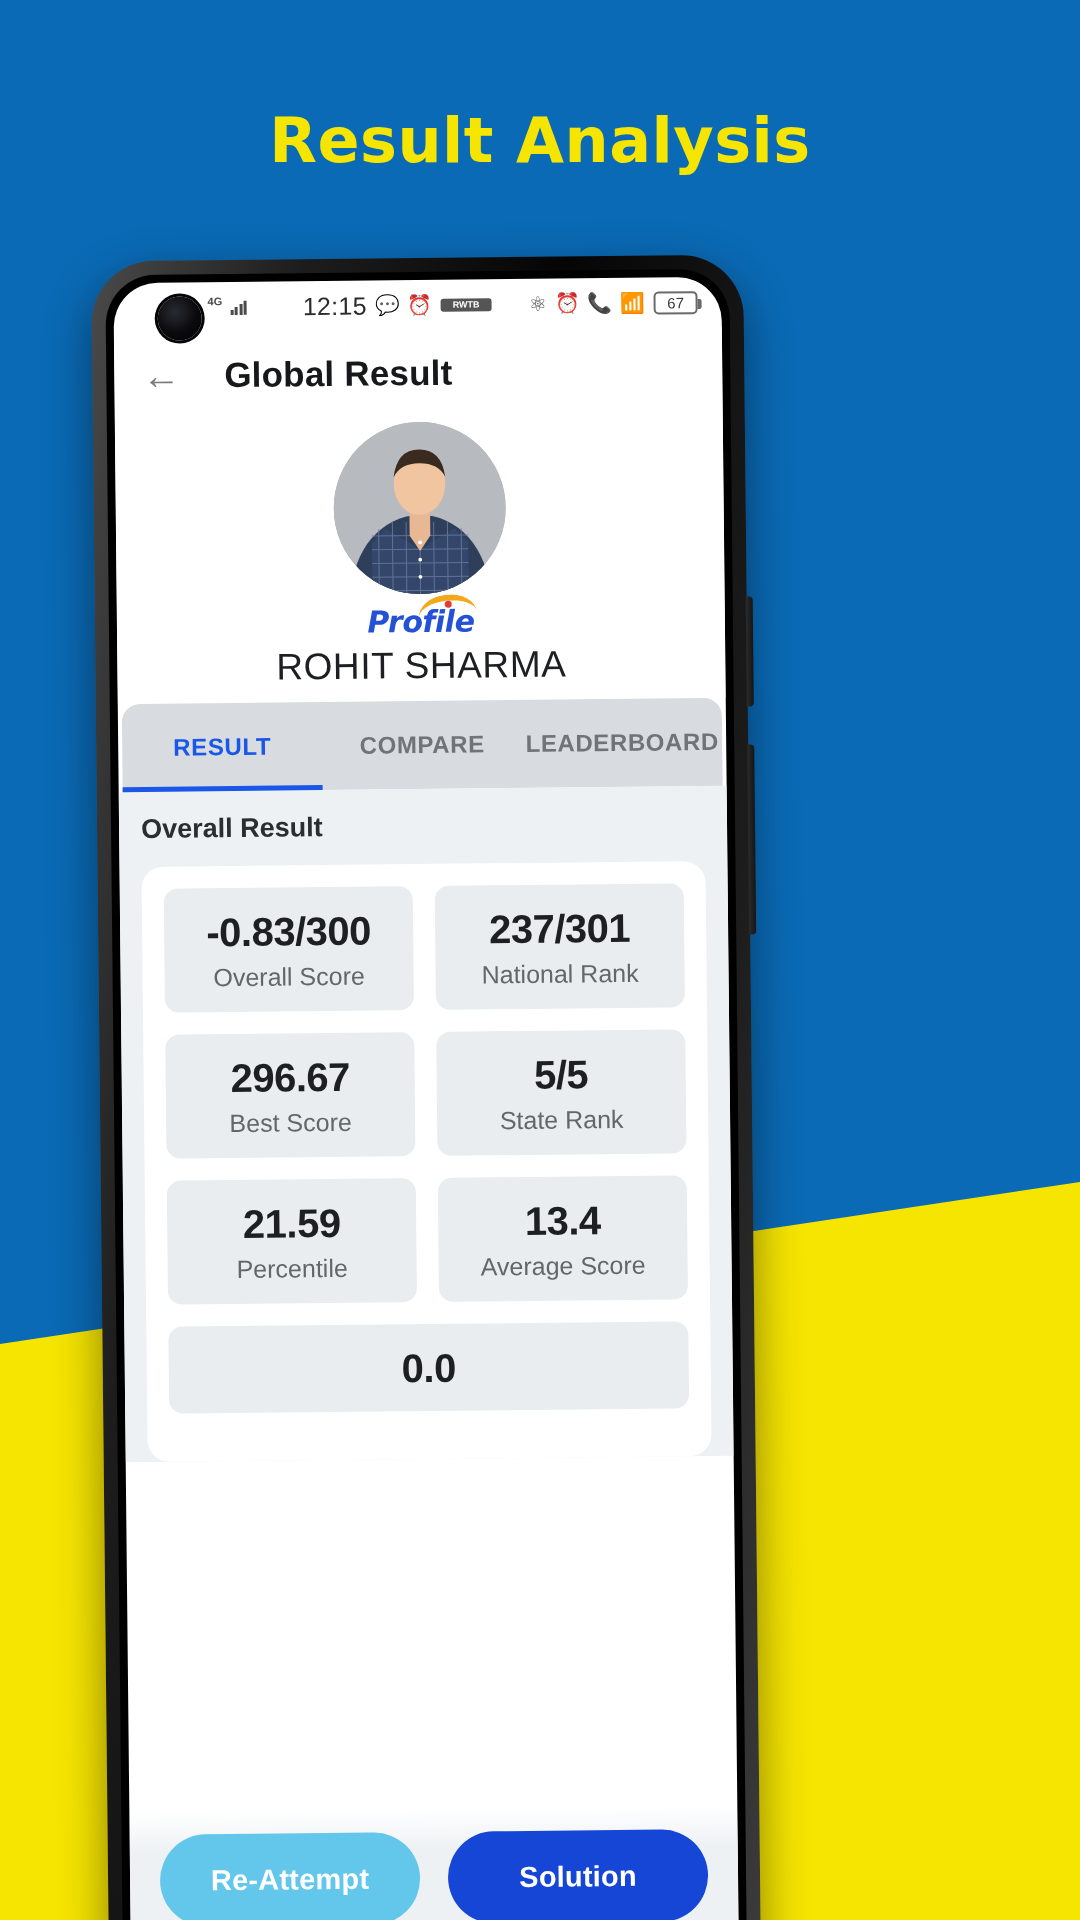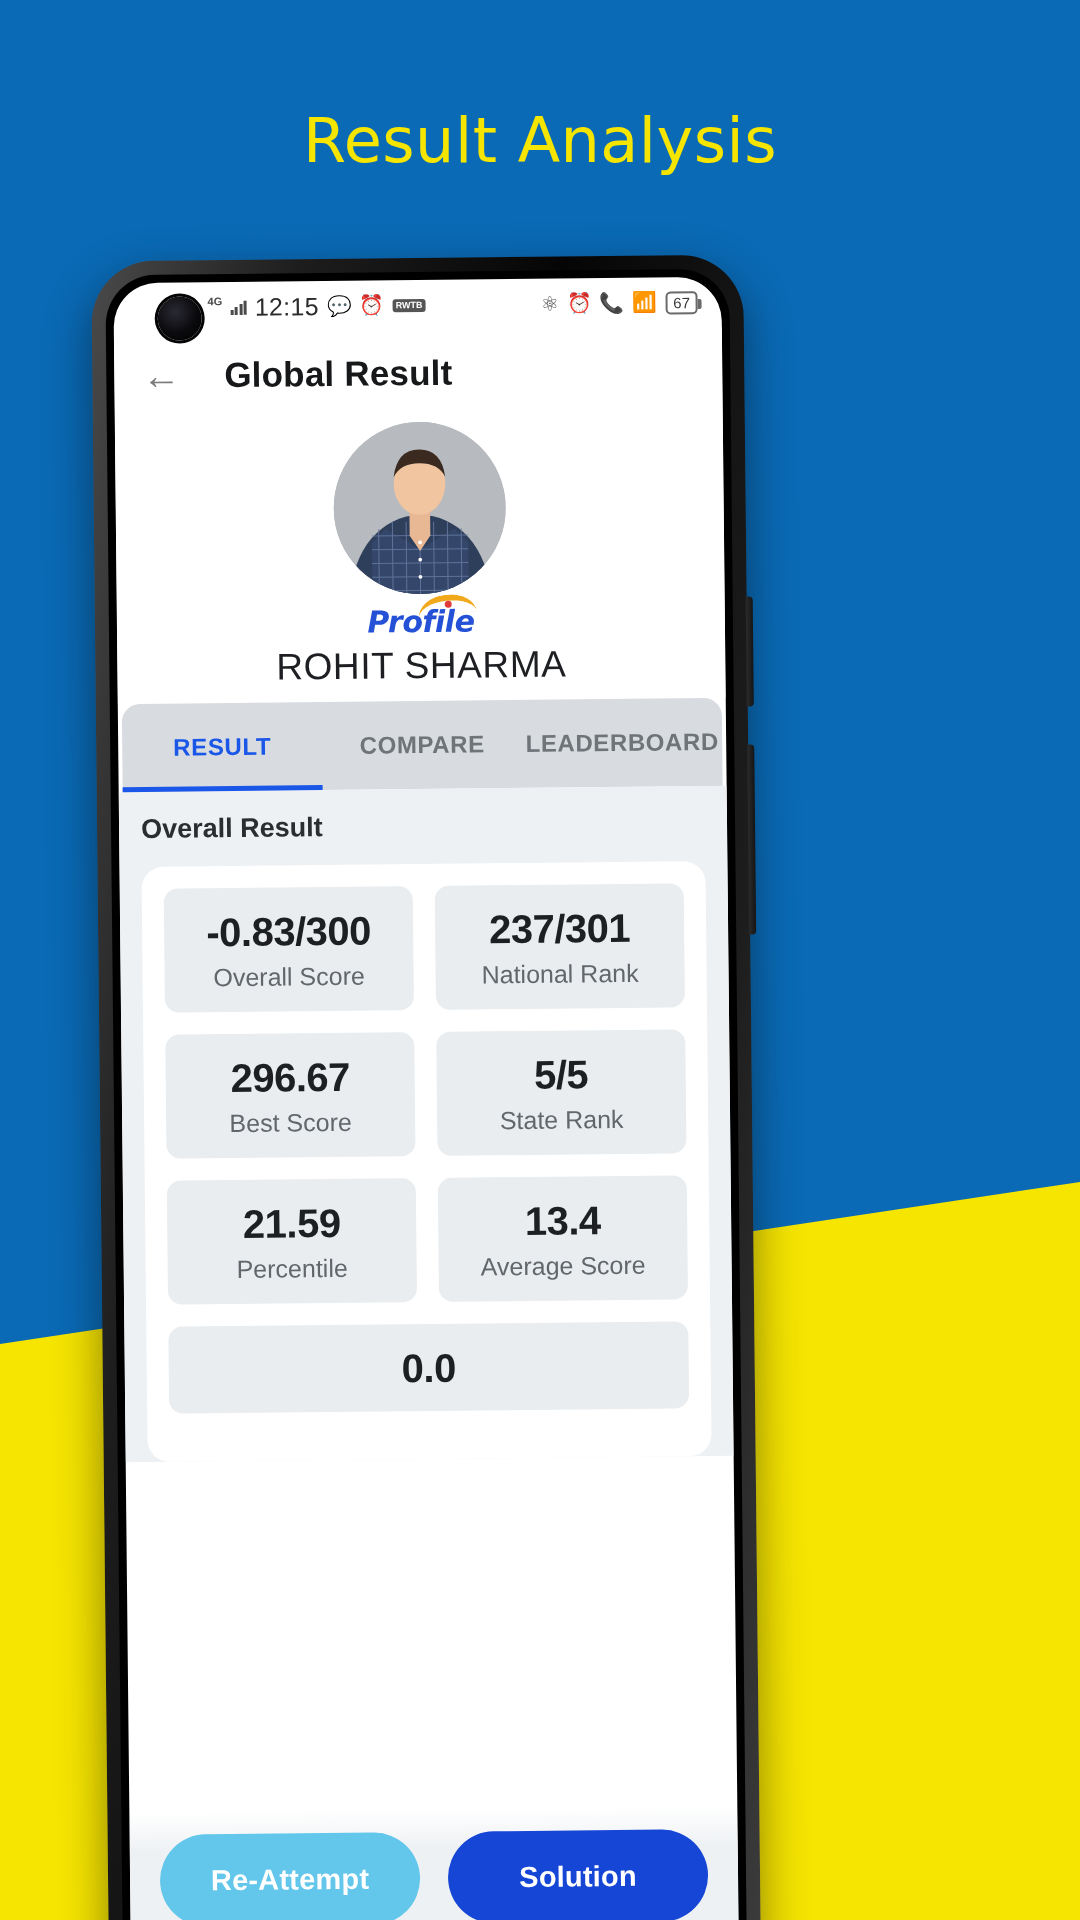--- a/index.html
+++ b/index.html
@@ -22,21 +22,21 @@
     height: 900px;
     background: #f6e500;
     clip-path: polygon(0 36%, 100% 18%, 100% 100%, 0 100%);
   }
 
   #poster-title {
     position: absolute;
     top: 104px; left: 0; right: 0;
     text-align: center;
     font-size: 62px;
-    font-weight: normal;
+    font-weight: bold;
     letter-spacing: 0.5px;
     color: #f6e500;
     font-family: "DejaVu Sans", sans-serif;
   }
 
   
   #phone {
     position: absolute;
     left: 100px;
     top: 258px;
@@ -87,28 +87,28 @@
     position: relative;
   }
   #sb-left, #sb-right { display: flex; align-items: center; gap: 8px; }
   #sb-left { padding-left: 70px; }
   .sb-glyph { font-size: 20px; line-height: 1; color: #4a4a4a; }
   .tiny4g { font-size: 11px; font-weight: bold; position: relative; top: -6px; text-align: right; }
   .bars { display: inline-flex; align-items: flex-end; gap: 1.5px; height: 15px; }
   .bars i { width: 3px; background: #4a4a4a; display: block; }
   .bars i:nth-child(1){height:5px}.bars i:nth-child(2){height:8px}
   .bars i:nth-child(3){height:11px}.bars i:nth-child(4){height:14px}
-  #clock { font-size: 25px; font-weight: 400; color: #2b2b2b; letter-spacing: .3px; }
+  #clock { font-size: 25px; font-weight: 400; color: #2b2b2b; letter-spacing: .3px; margin-left: 48px; }
   .chip {
     display:inline-block; background:#555; color:#fff; font-size:9px;
-    padding:2px 3px; border-radius:3px; font-weight:bold; line-height:1;
+    padding:2px 12px; border-radius:3px; font-weight:bold; line-height:1;
   }
   .battery {
     display:inline-flex; align-items:center; justify-content:center;
-    width:32px; height:23px; border:2px solid #6a6a6a; border-radius:5px;
+    width:44px; height:23px; border:2px solid #6a6a6a; border-radius:5px;
     font-size:15px; color:#3a3a3a; position:relative; font-weight:500;
   }
   .battery::after{
     content:''; position:absolute; right:-6px; top:6px; width:4px; height:10px;
     background:#6a6a6a; border-radius:0 2px 2px 0;
   }
   
   #punch-hole {
     position:absolute; left:44px; top:14px; width:44px; height:44px;
     border-radius:50%;

